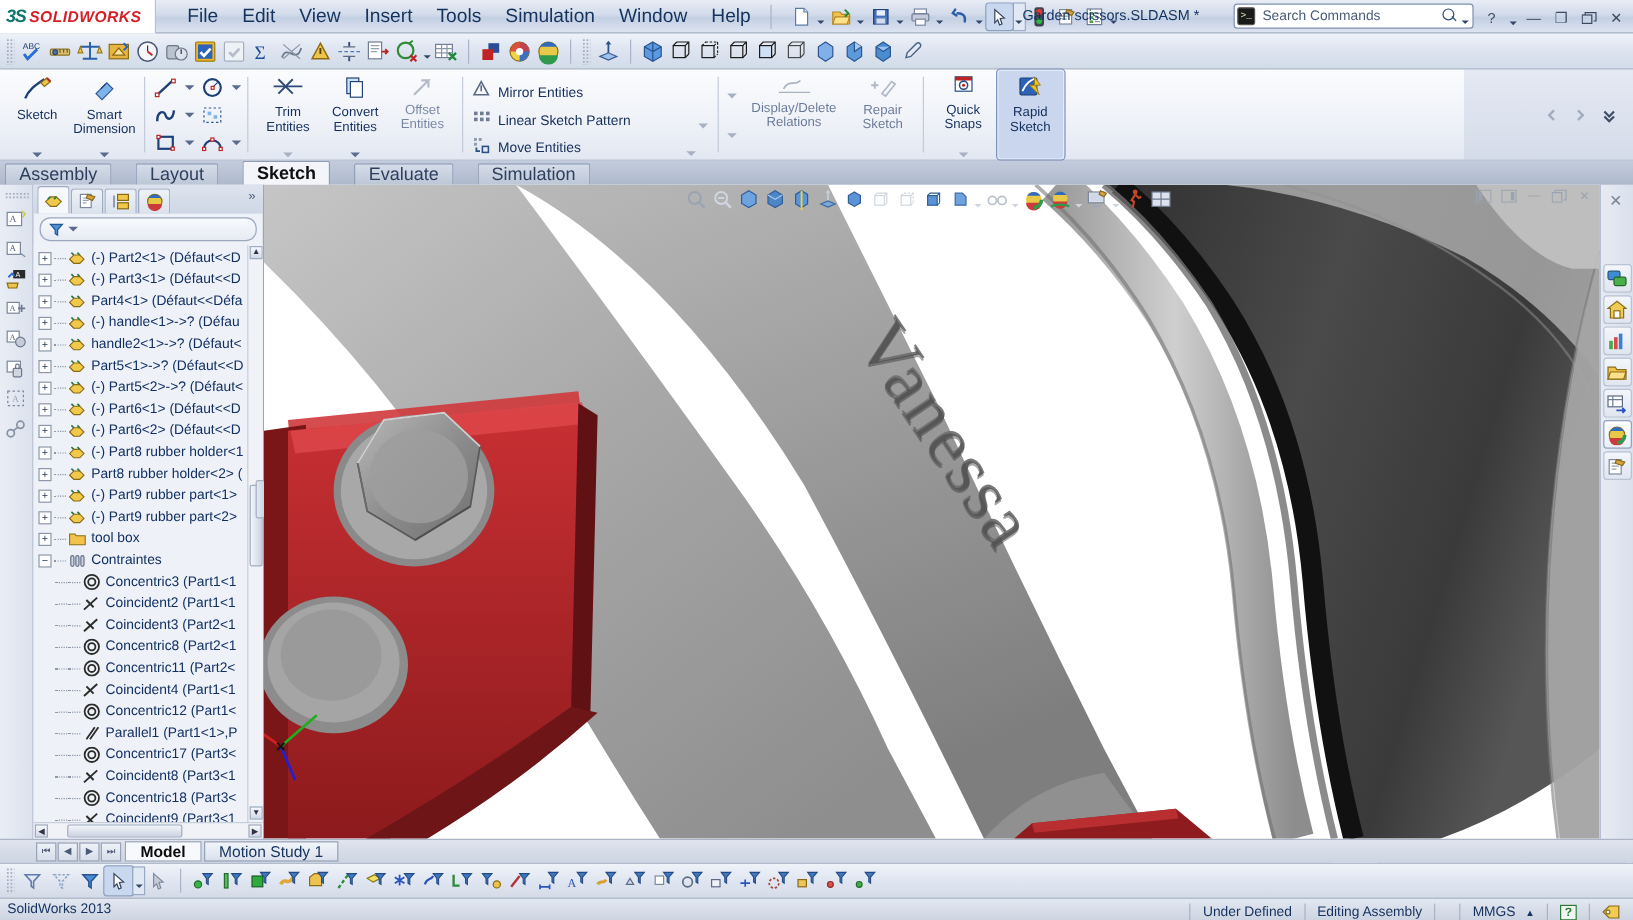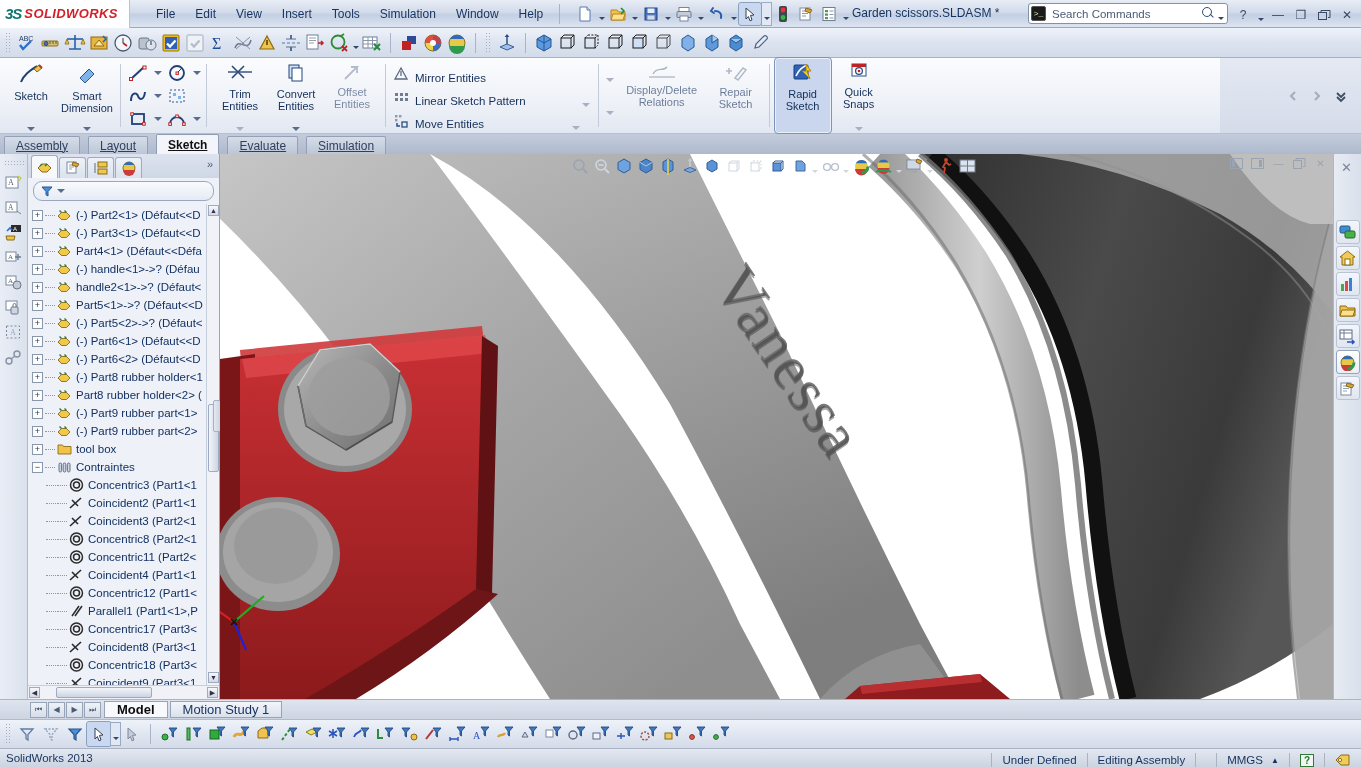--- a/index.html
+++ b/index.html
@@ -23,21 +23,21 @@
   }
   .logo-box {
     width: 130px; height: 28px; background: #ffffff;
     display: flex; align-items: center; padding-left: 5px;
     border-right: 1px solid #b8c2d4;
   }
   .logo-ds { color: #0f766e; font-weight: bold; font-size: 15px; font-style: italic; letter-spacing: -1px;}
   .logo-sw { color: #d41f26; font-weight: bold; font-size: 13px; font-style: italic; letter-spacing: 0.4px; margin-left: 3px;}
   .menubar { display: flex; align-items: center; margin-left: 16px; gap: 0px; }
   .menubar .mi {
-    padding: 3px 10px; font-size: 12px; color: #16335e; cursor: default; border-radius: 2px;
+    padding: 3px 10px; font-size: 16px; color: #16335e; cursor: default; border-radius: 2px;
   }
   .tb-sep { width: 1px; height: 20px; background: #a9b4c8; margin: 0 6px; }
   .qa-tools { display: flex; align-items: center; margin-left: 8px; gap: 1px; }
   .qicon {
     width: 22px; height: 22px; display: inline-flex; align-items: center; justify-content: center;
     border-radius: 2px; position: relative;
   }
   .caret-sm {
     width: 9px; height: 22px; display: inline-flex; align-items: flex-end; justify-content: center;
     padding-bottom: 5px;
@@ -107,24 +107,24 @@
   .textcol { display: flex; flex-direction: column; justify-content: center; padding: 3px 2px; }
   .rowcaret { width: 16px; display: flex; align-items: center; justify-content: center; }
 
   
   .tabstrip {
     position: absolute; left: 0; top: 134px; width: 1361px; height: 20px;
     background: linear-gradient(to bottom,#c3ccdc,#aeb9cd);
     display: flex; align-items: flex-end; padding-left: 4px;
   }
   .tab {
-    height: 18px; padding: 0 11px; margin-right: 8px;
-    display: flex; align-items: center; font-size: 12px; color: #2e3f5e;
+    height: 18px; padding: 0 11px; margin-right: 20px;
+    display: flex; align-items: center; font-size: 15px; color: #2e3f5e;
     background: linear-gradient(to bottom,#d6dde9,#bcc6d6);
-    border: 1px solid #92a0b8; border-bottom: none; border-radius: 2px 2px 0 0; text-decoration: underline;
+    border: 1px solid #92a0b8; border-bottom: none; border-radius: 2px 2px 0 0;
   }
   .tab.sel { background: #f3f5fa; color: #101010; font-weight: bold; border-color: #8e9cb4; height: 20px;}
 
   
   .leftbar {
     position: absolute; left: 0; top: 154px; width: 28px; height: 545px;
     background: linear-gradient(to right,#e9edf5,#dbe2ed);
     border-right: 1px solid #b0bacb;
     display: flex; flex-direction: column; align-items: center; padding-top: 6px; gap: 3px;
   }
@@ -804,39 +804,39 @@
             <path d="M8 6v6M5 9h6" stroke="#8592a8" stroke-width="1.6"></path>
             <path d="M14 16l8-10 3 2-8 10z" fill="none" stroke="#8592a8" stroke-width="1.4"></path>
           </svg>
         <div class="lbl">Repair Sketch</div>
       </div>
     </div>
 
     <div class="rsep"></div>
 
     <div class="rgrp">
-      <div class="bigbtn active">
-        <svg width="28" height="24" viewBox="0 0 28 24">
-            <rect x="5" y="3" width="14" height="14" rx="1" fill="#2d62b6" stroke="#1b3f7d"></rect>
-            <path d="M7 14c3-7 7-9 11-11" fill="none" stroke="#fff" stroke-width="1.6"></path>
-            <path d="M17 2l5 7h-4l3 8-8-8h4z" fill="#f2c227" stroke="#9a7a0e" stroke-width="0.8"></path>
-          </svg>
-        <div class="lbl">Rapid Sketch</div>
-      </div>
       <div class="bigbtn">
         <svg width="26" height="22" viewBox="0 0 26 22">
             <rect x="6" y="2" width="14" height="12" fill="#fff" stroke="#2b4f86"></rect>
             <path d="M6 2h14v3H6z" fill="#c02323"></path>
             <circle cx="13" cy="9" r="3.4" fill="none" stroke="#2b4f86" stroke-width="1.3"></circle>
             <circle cx="13" cy="9" r="1.3" fill="#c02323"></circle>
           </svg>
         <div class="lbl">Quick Snaps</div>
         <div class="dd">
             <div class="dd-caret dim"></div>
           </div>
+      </div>
+      <div class="bigbtn active">
+        <svg width="28" height="24" viewBox="0 0 28 24">
+            <rect x="5" y="3" width="14" height="14" rx="1" fill="#2d62b6" stroke="#1b3f7d"></rect>
+            <path d="M7 14c3-7 7-9 11-11" fill="none" stroke="#fff" stroke-width="1.6"></path>
+            <path d="M17 2l5 7h-4l3 8-8-8h4z" fill="#f2c227" stroke="#9a7a0e" stroke-width="0.8"></path>
+          </svg>
+        <div class="lbl">Rapid Sketch</div>
       </div>
     </div>
   </div>
 
   <div class="ribbon-rest">
     <div class="ticon" style="opacity:.5">
       <svg width="14" height="14" viewBox="0 0 14 14">
           <path d="M9 3L5 7l4 4" fill="none" stroke="#6a7890" stroke-width="2"></path>
         </svg>
     </div>

